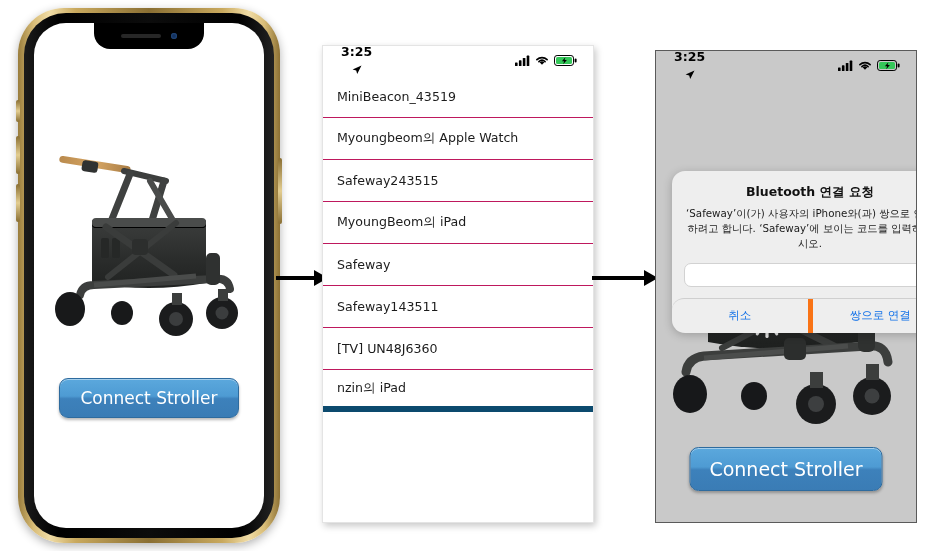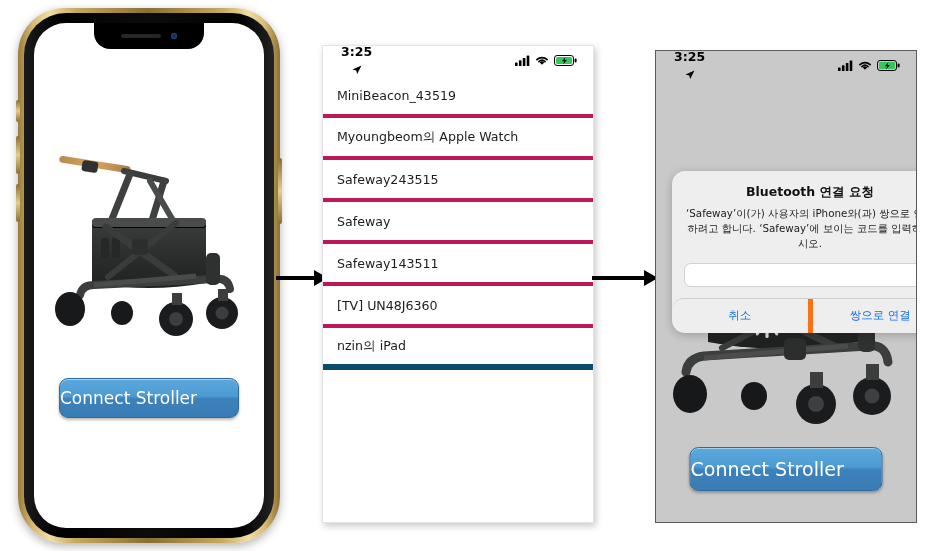--- a/index.html
+++ b/index.html
@@ -95,21 +95,21 @@
   
   .stroller-svg { width: 100%; height: 100%; display: block; }
 
   
   .connect-btn {
     background: linear-gradient(180deg,#5ba8dd 0%, #4e9bd3 45%, #3d81bb 52%, #3a7cb5 100%);
     border: 1px solid #2e6b9e;
     border-radius: 9px;
     color: #ffffff;
     font-family: "DejaVu Sans", sans-serif;
-    text-align: left;
+    text-align: center;
     box-shadow: 0 2px 3px rgba(0,0,0,0.28), inset 0 1px 0 rgba(255,255,255,0.45);
     white-space: nowrap;
     cursor: pointer;
   }
   #btn1 { width: 180px; padding: 9px 0; font-size: 17px; }
   #btn3 { width: 193px; padding: 10px 0; font-size: 19px; }
 
   
   #phone2 {
     position: absolute;
@@ -140,21 +140,21 @@
     letter-spacing: 0.2px;
   }
   .ble-list { padding: 0 0 0 0; }
   .ble-item {
     font-family: "DejaVu Sans", sans-serif;
     font-size: 12.6px;
     color: #1c1c1c;
     padding: 0 0 0 14px;
     height: 42px;
     display: flex; align-items: center;
-    border-bottom: 4px solid #be185d;
+    border-bottom: 1px solid #be185d;
     cursor: default;
   }
   .ble-item:last-child { border-bottom: 6px solid #0c4a6e; }
 
   
   #phone3 {
     position: absolute;
     left: 655px; top: 50px;
     width: 262px; height: 473px;
     background: #c9c9c9;
@@ -350,20 +350,21 @@
           </svg>
         </span>
       </div>
     </div>
 
 
     <div class="ble-list">
       <div class="ble-item">MiniBeacon_43519</div>
       <div class="ble-item">Myoungbeom의 Apple Watch</div>
       <div class="ble-item">Safeway243515</div>
+      <div class="ble-item">MyoungBeom의 iPad</div>
       <div class="ble-item">Safeway</div>
       <div class="ble-item">Safeway143511</div>
       <div class="ble-item">[TV] UN48J6360</div>
       <div class="ble-item">nzin의 iPad</div>
     </div>
   </div>
 
   <div class="arrow" id="arrow2">
     <svg width="66" height="20" viewBox="0 0 66 20" xmlns="http://www.w3.org/2000/svg" aria-hidden="true">
       <line x1="0" y1="10" x2="54" y2="10" stroke="#000" stroke-width="4"></line>

